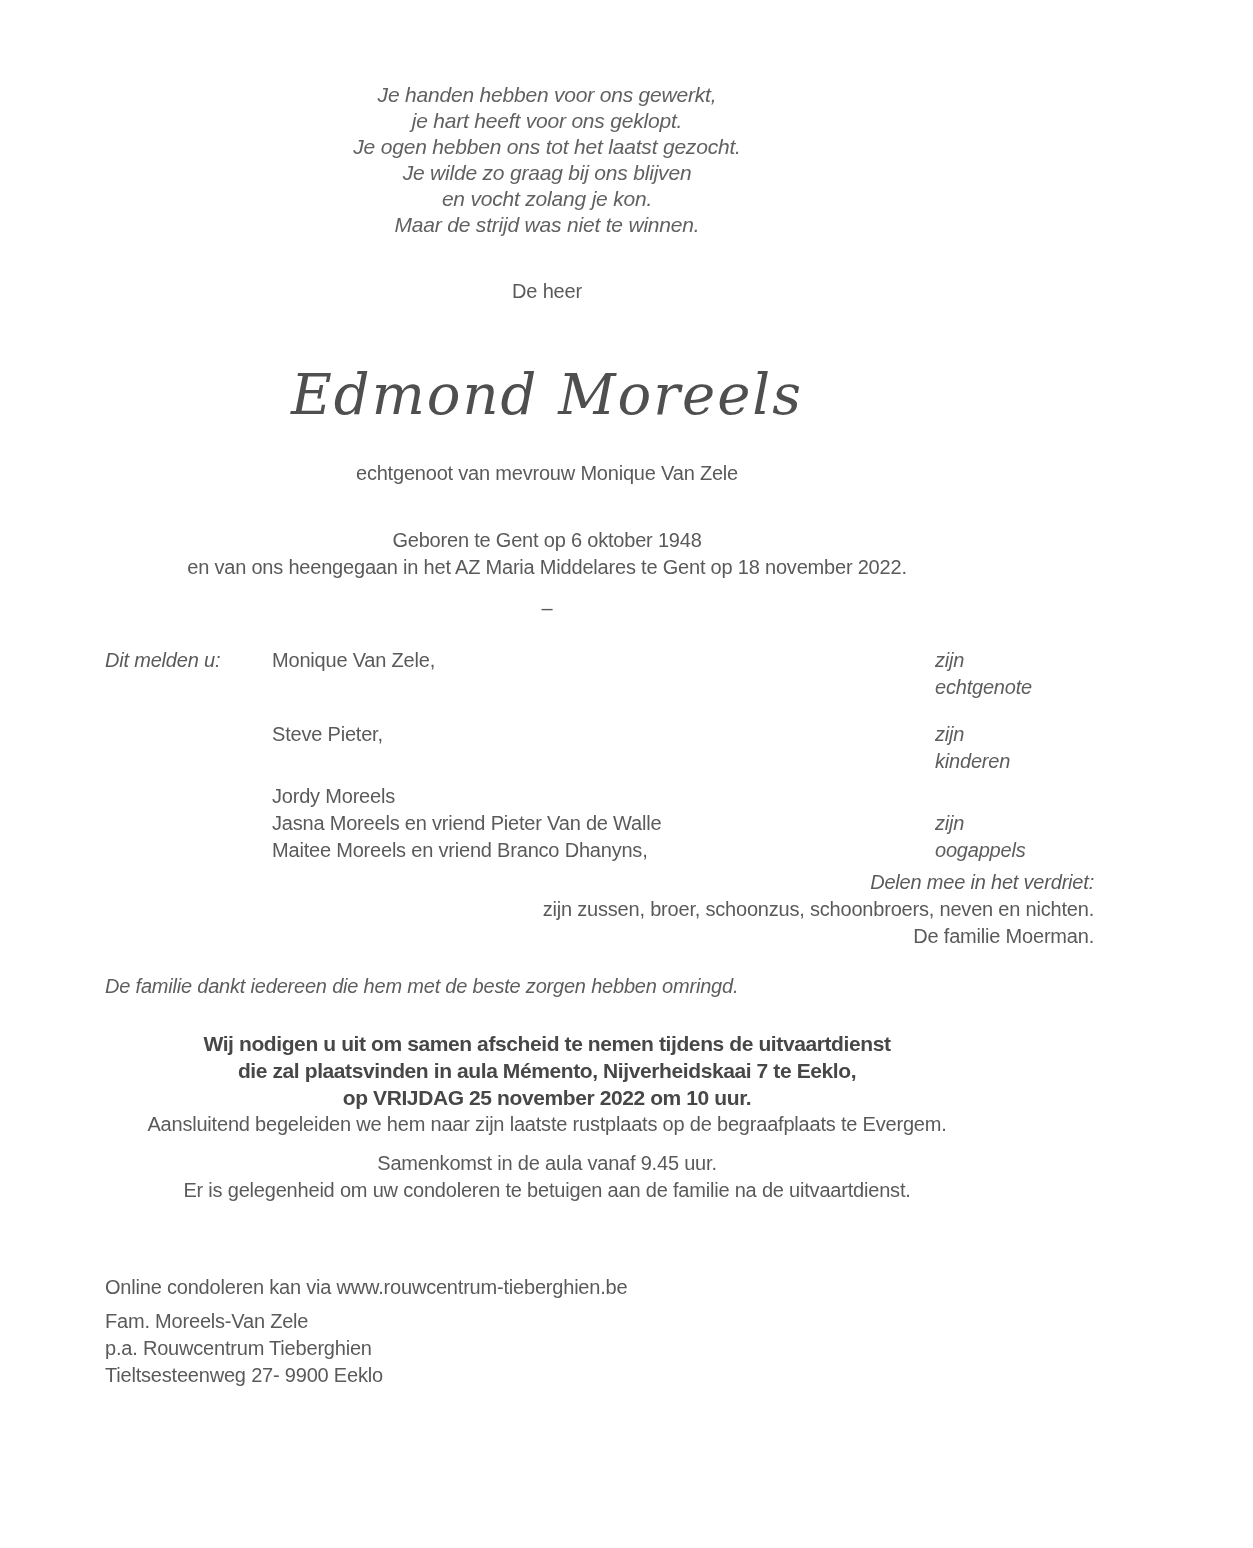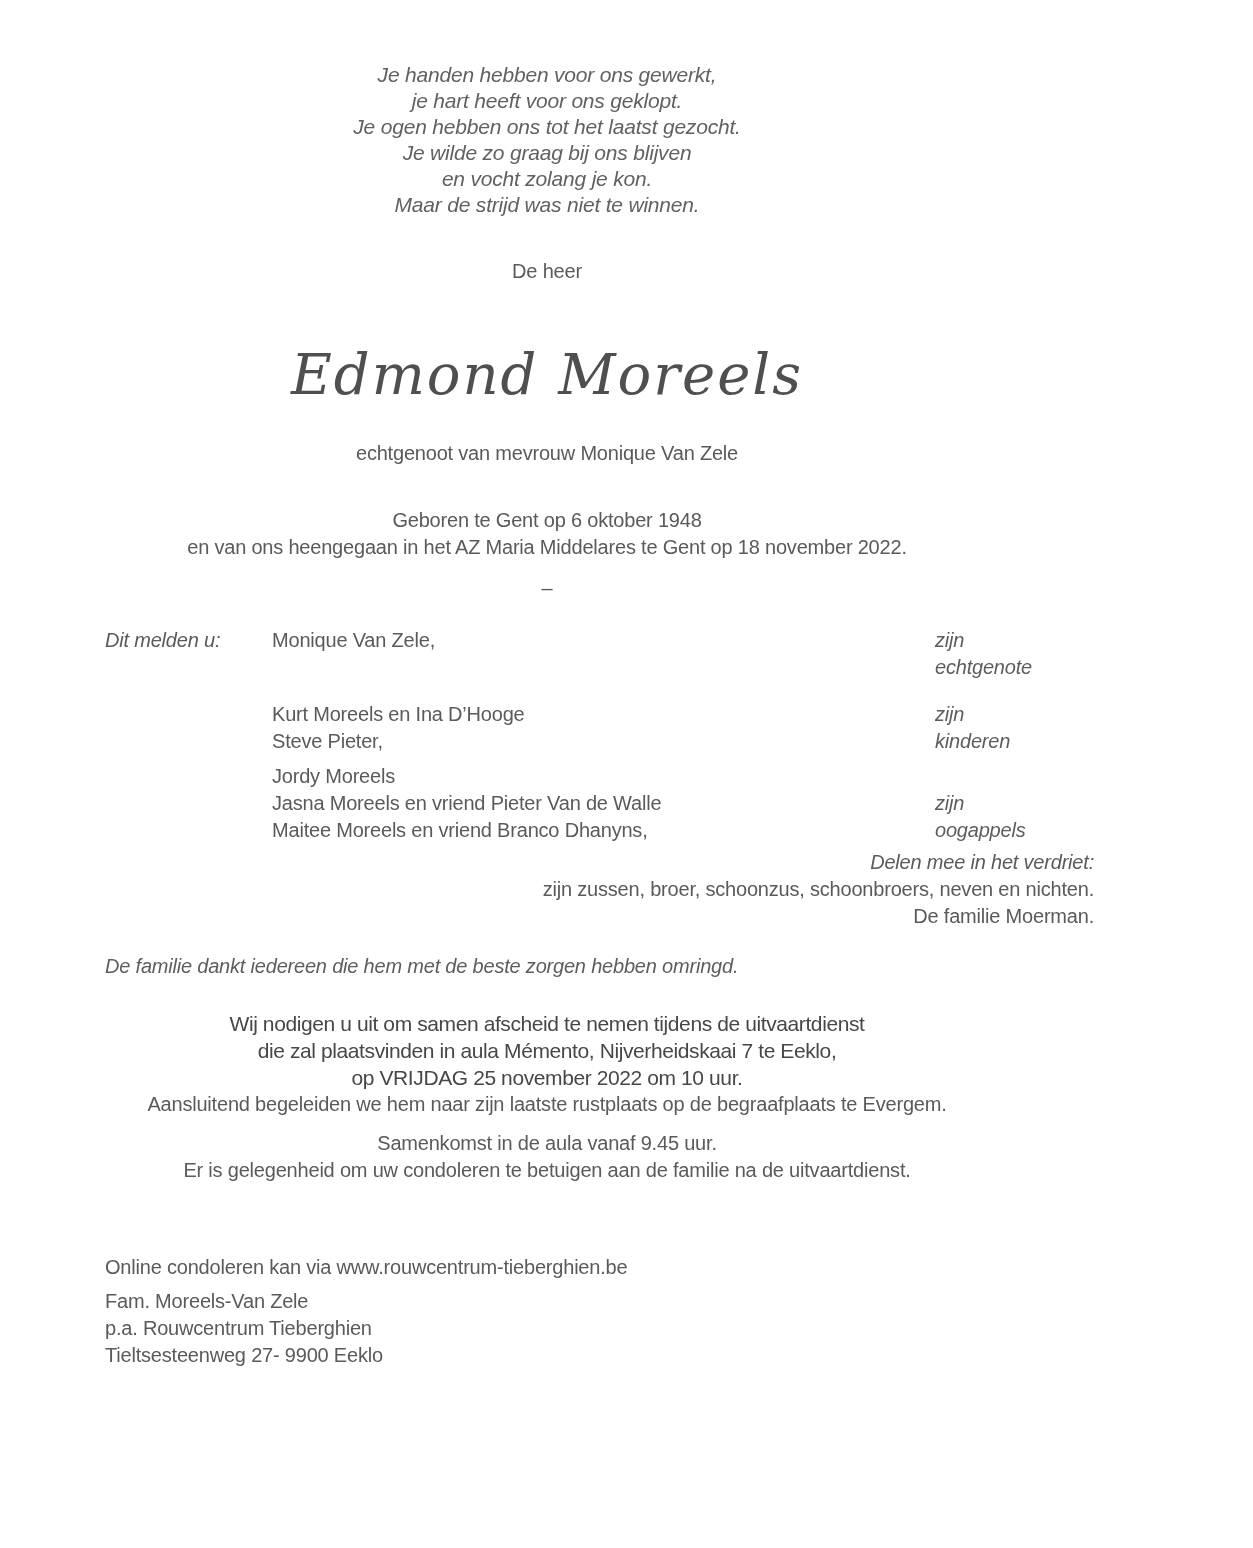--- a/index.html
+++ b/index.html
@@ -7,21 +7,21 @@
     position: relative;
     width: 1094px;
     height: 1548px;
     background: #ffffff;
     font-family: "Liberation Sans", sans-serif;
     color: #5a5a5a;
     font-size: 20px;
     letter-spacing: -0.2px;
     line-height: 27px;
     box-sizing: border-box;
-    padding-top: 62px;
+    padding-top: 82px;
     overflow: hidden;
   }
   .center { text-align: center; }
   .italic { font-style: italic; }
 
   .poem { line-height: 26px; font-style: italic; color: #616161; font-size: 21px; }
 
   .salutation { margin-top: 40px; }
 
   .deceased-name {
@@ -49,21 +49,21 @@
     grid-template-columns: 167px 663px 1fr;
   }
   .fam-row .relation { align-self: end; font-style: italic; color: #5d5d5d; }
   .fam-row.g2 { margin-top: 20px; }
   .fam-row.g3 { margin-top: 8px; }
 
   .grief { margin-top: 5px; padding-left: 105px; text-align: right; }
 
   .thanks { margin-top: 23px; padding-left: 105px; font-style: italic; color: #5d5d5d; }
 
-  .invitation { margin-top: 30px; font-weight: normal; color: #474747; font-size: 21px; letter-spacing: -0.4px; }
+  .invitation { margin-top: 30px; font-weight: bold; color: #474747; font-size: 21px; letter-spacing: -0.4px; }
 
   .burial { margin-top: 0px; }
 
   .gathering { margin-top: 12px; }
 
   .visitation { margin-top: 47px; }
 
   .condolence { margin-top: 70px; padding-left: 105px; }
 
   .address { margin-top: 7px; padding-left: 105px; }
@@ -102,21 +102,20 @@
       <div class="italic">Dit melden u:</div>
       <div class="names">
         <div>Monique Van Zele,</div>
       </div>
       <div class="relation">zijn echtgenote</div>
     </div>
 
     <div class="fam-row g2">
       <div></div>
       <div class="names">
-        <div>Kurt Moreels en Ina D’Hooge</div>
         <div>Steve Pieter,</div>
       </div>
       <div class="relation">zijn kinderen</div>
     </div>
 
     <div class="fam-row g3">
       <div></div>
       <div class="names">
         <div>Jordy Moreels</div>
         <div>Jasna Moreels en vriend Pieter Van de Walle</div>

